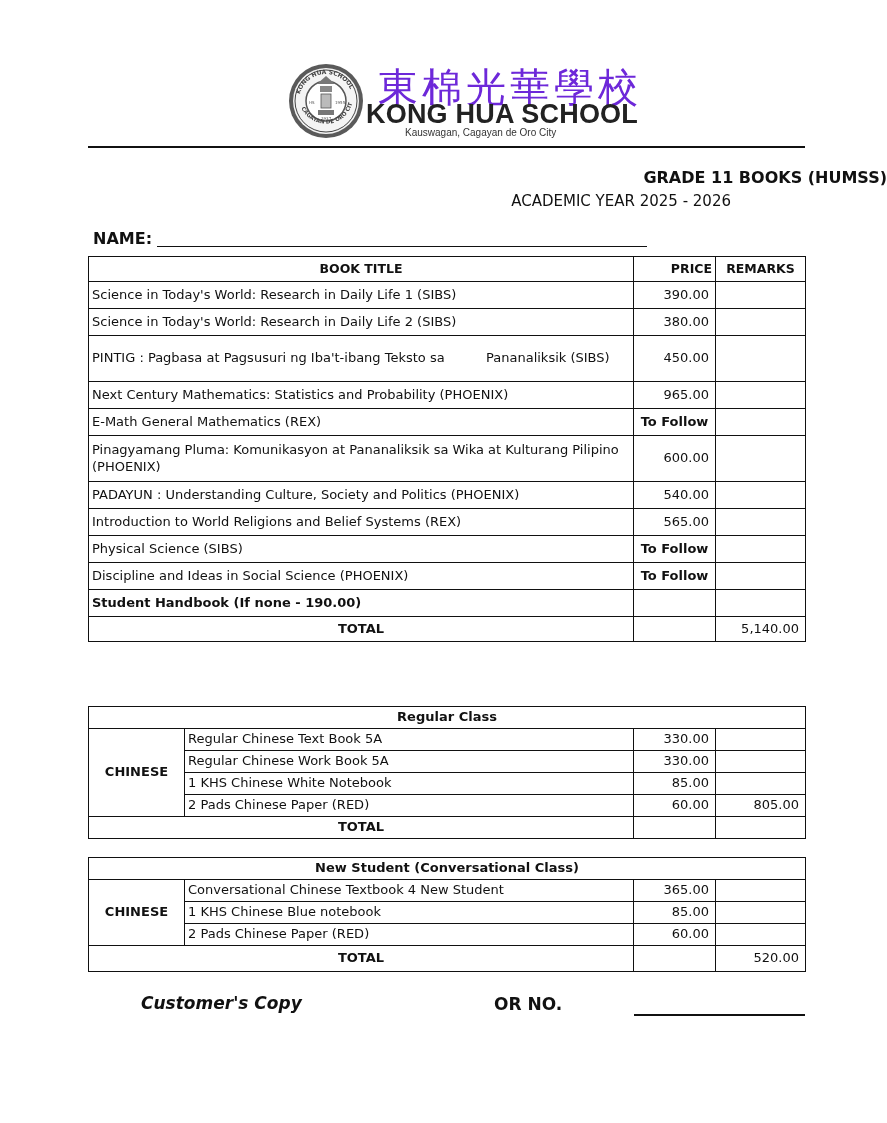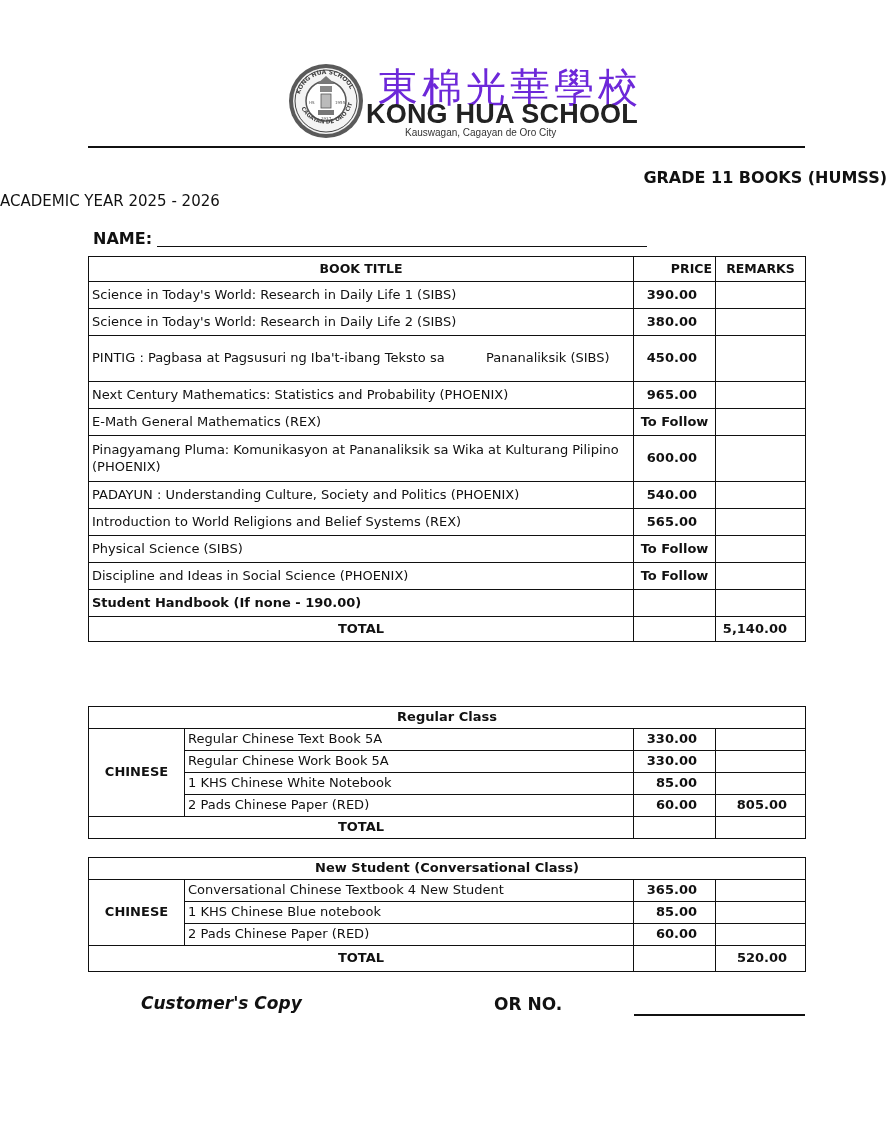--- a/index.html
+++ b/index.html
@@ -5,32 +5,32 @@
   * { box-sizing: border-box; margin: 0; padding: 0; }
   html, body { width: 887px; height: 1123px; background: #ffffff; }
   body { position: relative; font-family: "DejaVu Sans", sans-serif; color: #111; overflow: hidden; }
   .seal { position: absolute; left: 287px; top: 62px; width: 78px; height: 78px; }
   .cjk { position: absolute; left: 378px; top: 60px; font-size: 40px; letter-spacing: 4px; color: #6d28d9; font-family: "DejaVu Serif", serif; }
   .school-name { position: absolute; left: 366px; top: 99px; font-family: "Liberation Sans", sans-serif; font-weight: bold; font-size: 27px; color: #222; letter-spacing: 0.2px; }
   .school-addr { position: absolute; left: 405px; top: 127px; font-family: "Liberation Sans", sans-serif; font-size: 10px; color: #333; }
   .rule { position: absolute; left: 88px; top: 146px; width: 717px; height: 2px; background: #111; }
 
   .doc-title { position: absolute; left: 0; width: 887px; text-align: right; top: 168px; font-weight: bold; font-size: 16px; }
-  .doc-sub { position: absolute; left: 0; width: 731px; text-align: left; top: 192px; font-size: 15px; }
+  .doc-sub { position: absolute; left: 0; width: 731px; text-align: right; top: 192px; font-size: 15px; }
 
   .name-row { position: absolute; left: 93px; top: 229px; font-weight: bold; font-size: 16px; }
   .name-line { position: absolute; left: 157px; top: 246px; width: 490px; height: 1px; background: #111; }
 
   table { position: absolute; left: 88px; border-collapse: collapse; width: 717px; table-layout: fixed; }
   td, th { border: 1.5px solid #111; font-size: 13px; line-height: 1.3; padding: 1px 3px; vertical-align: middle; font-weight: normal; }
   th { font-weight: bold; font-size: 12.5px; }
   .c { text-align: center; }
   .r { text-align: right; }
   .b { font-weight: bold; }
-  .price { text-align: right; font-weight: bold; font-size: 13px; padding-right: 18px; }
+  .price { text-align: right; font-weight: normal; font-size: 13px; padding-right: 6px; }
   .tofollow { text-align: center; font-weight: bold; font-size: 13px; }
 
   #books { top: 256px; }
   #books tr { height: 27px; }
   #books tr.tall { height: 46px; }
   #books tr.head { height: 25px; }
 
   #regular { top: 706px; }
   #regular tr { height: 22px; }
   #conv { top: 857px; }

